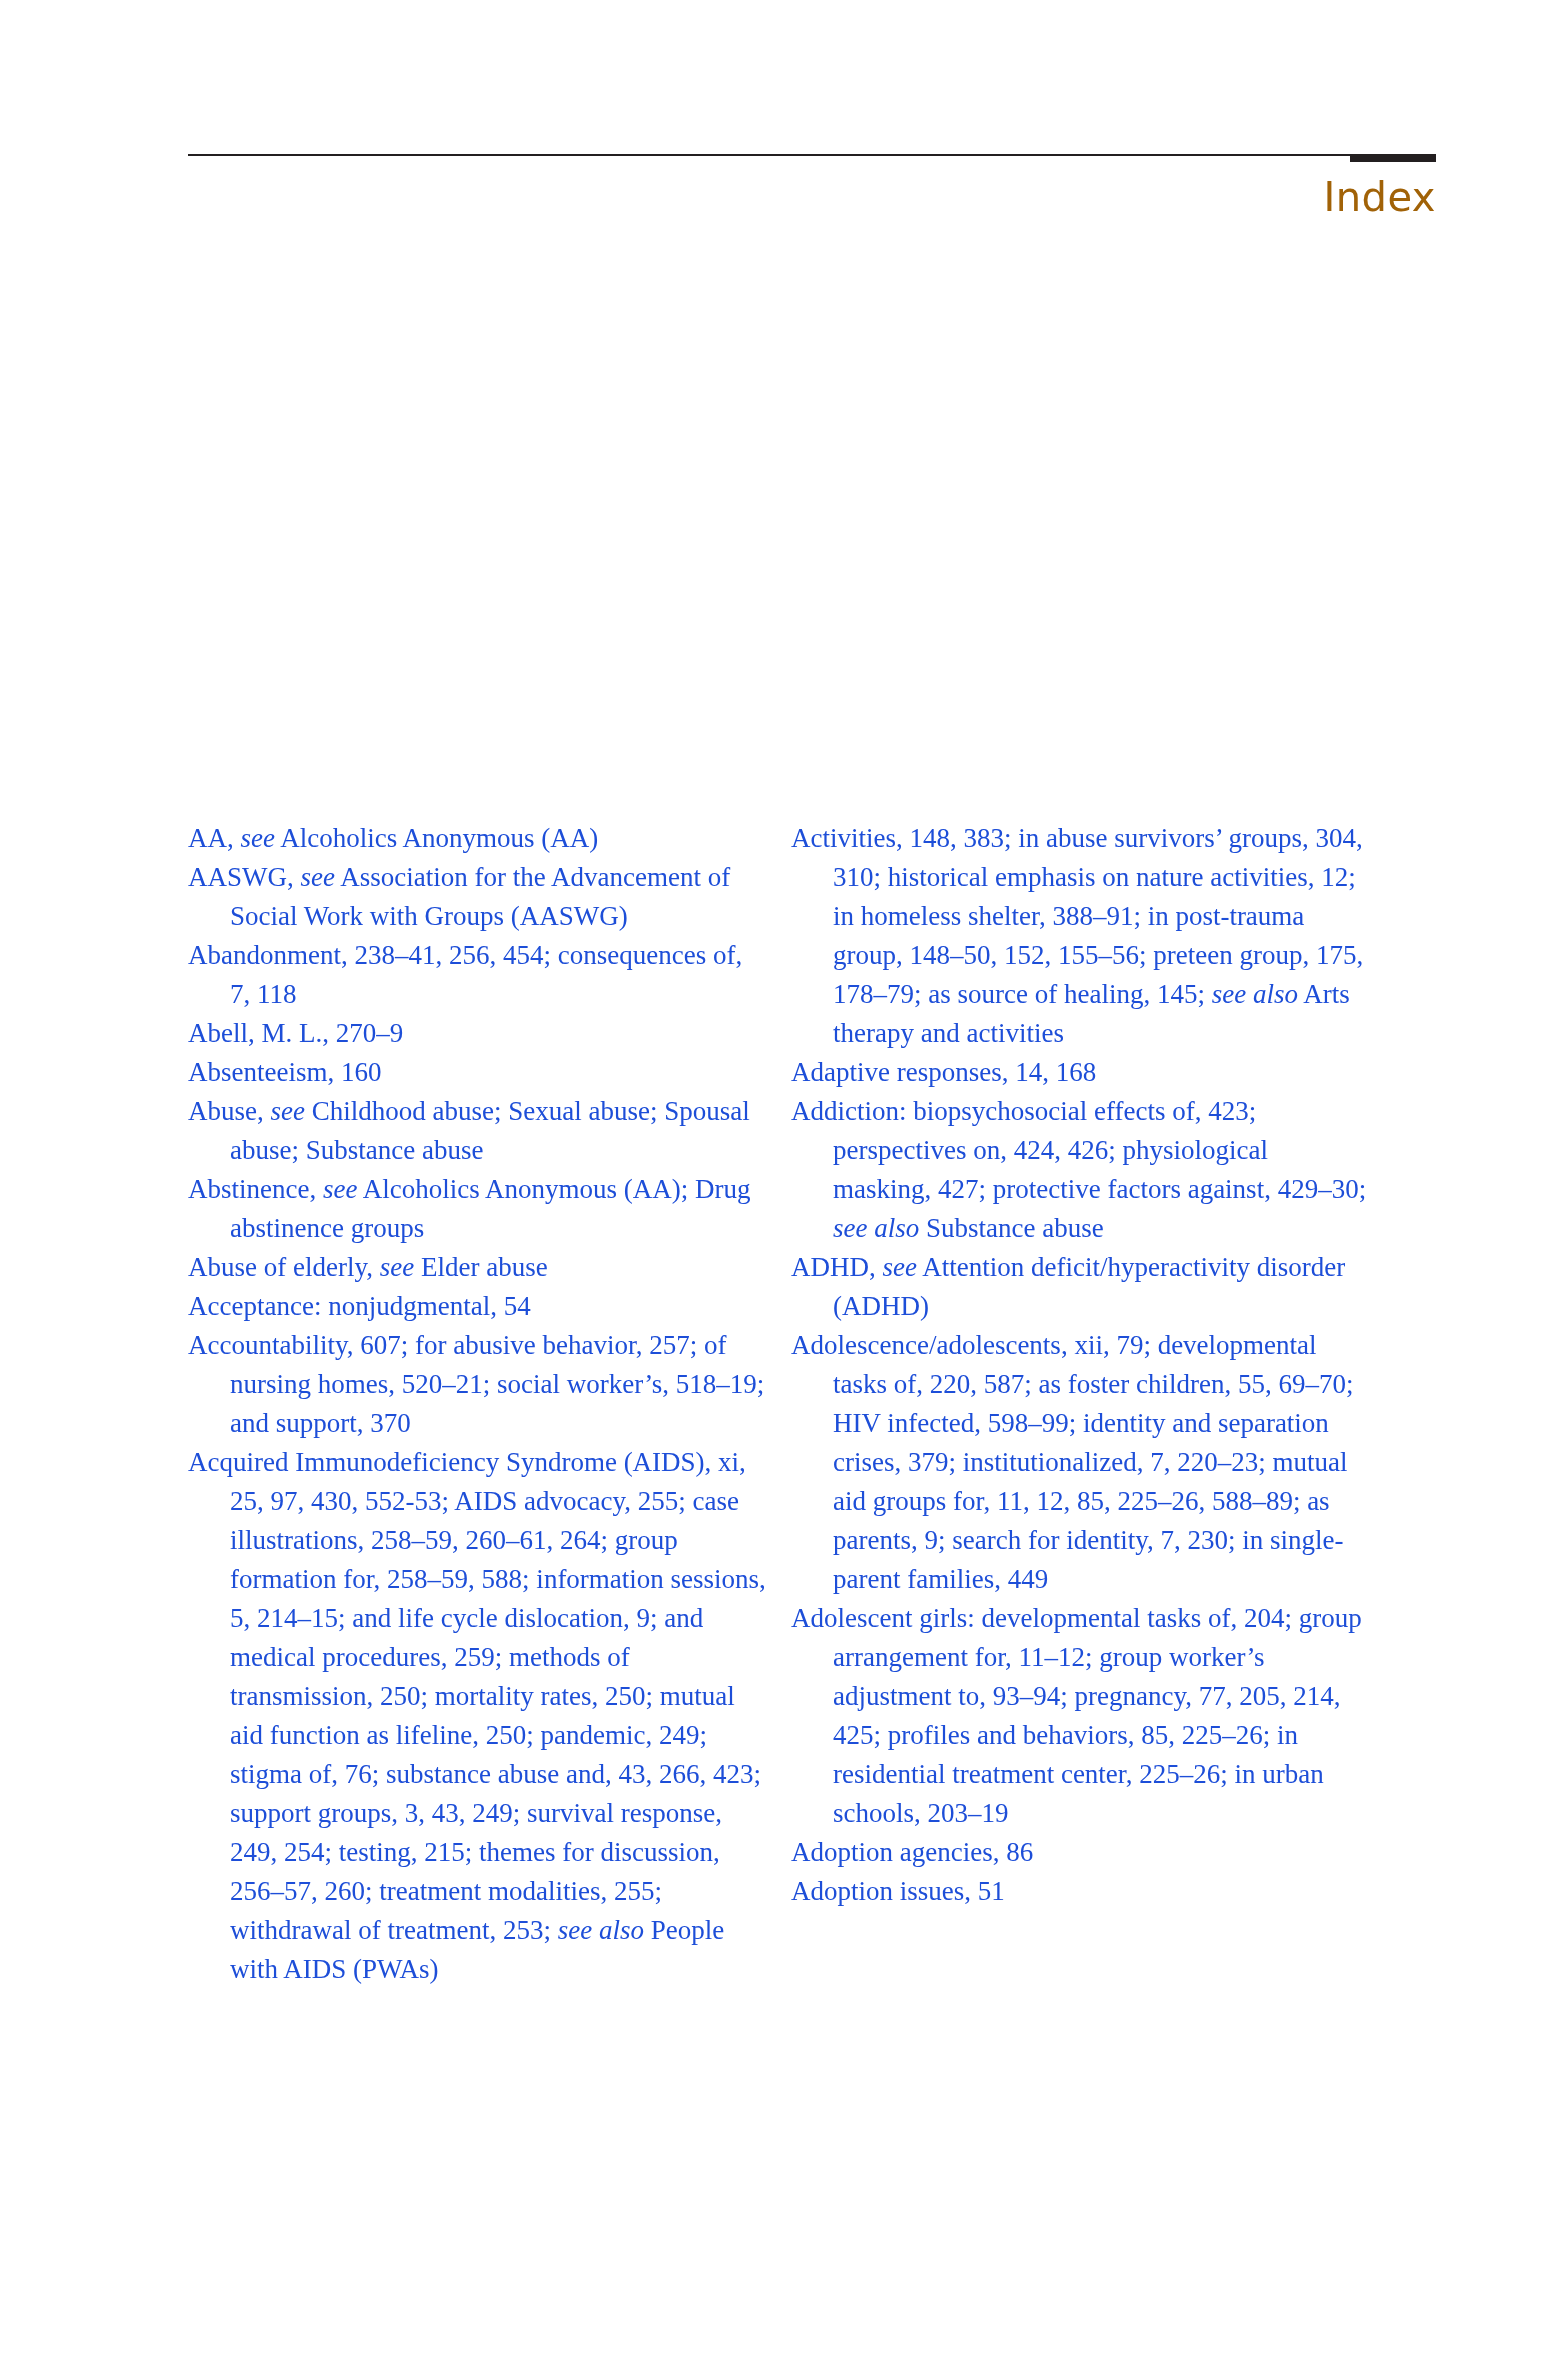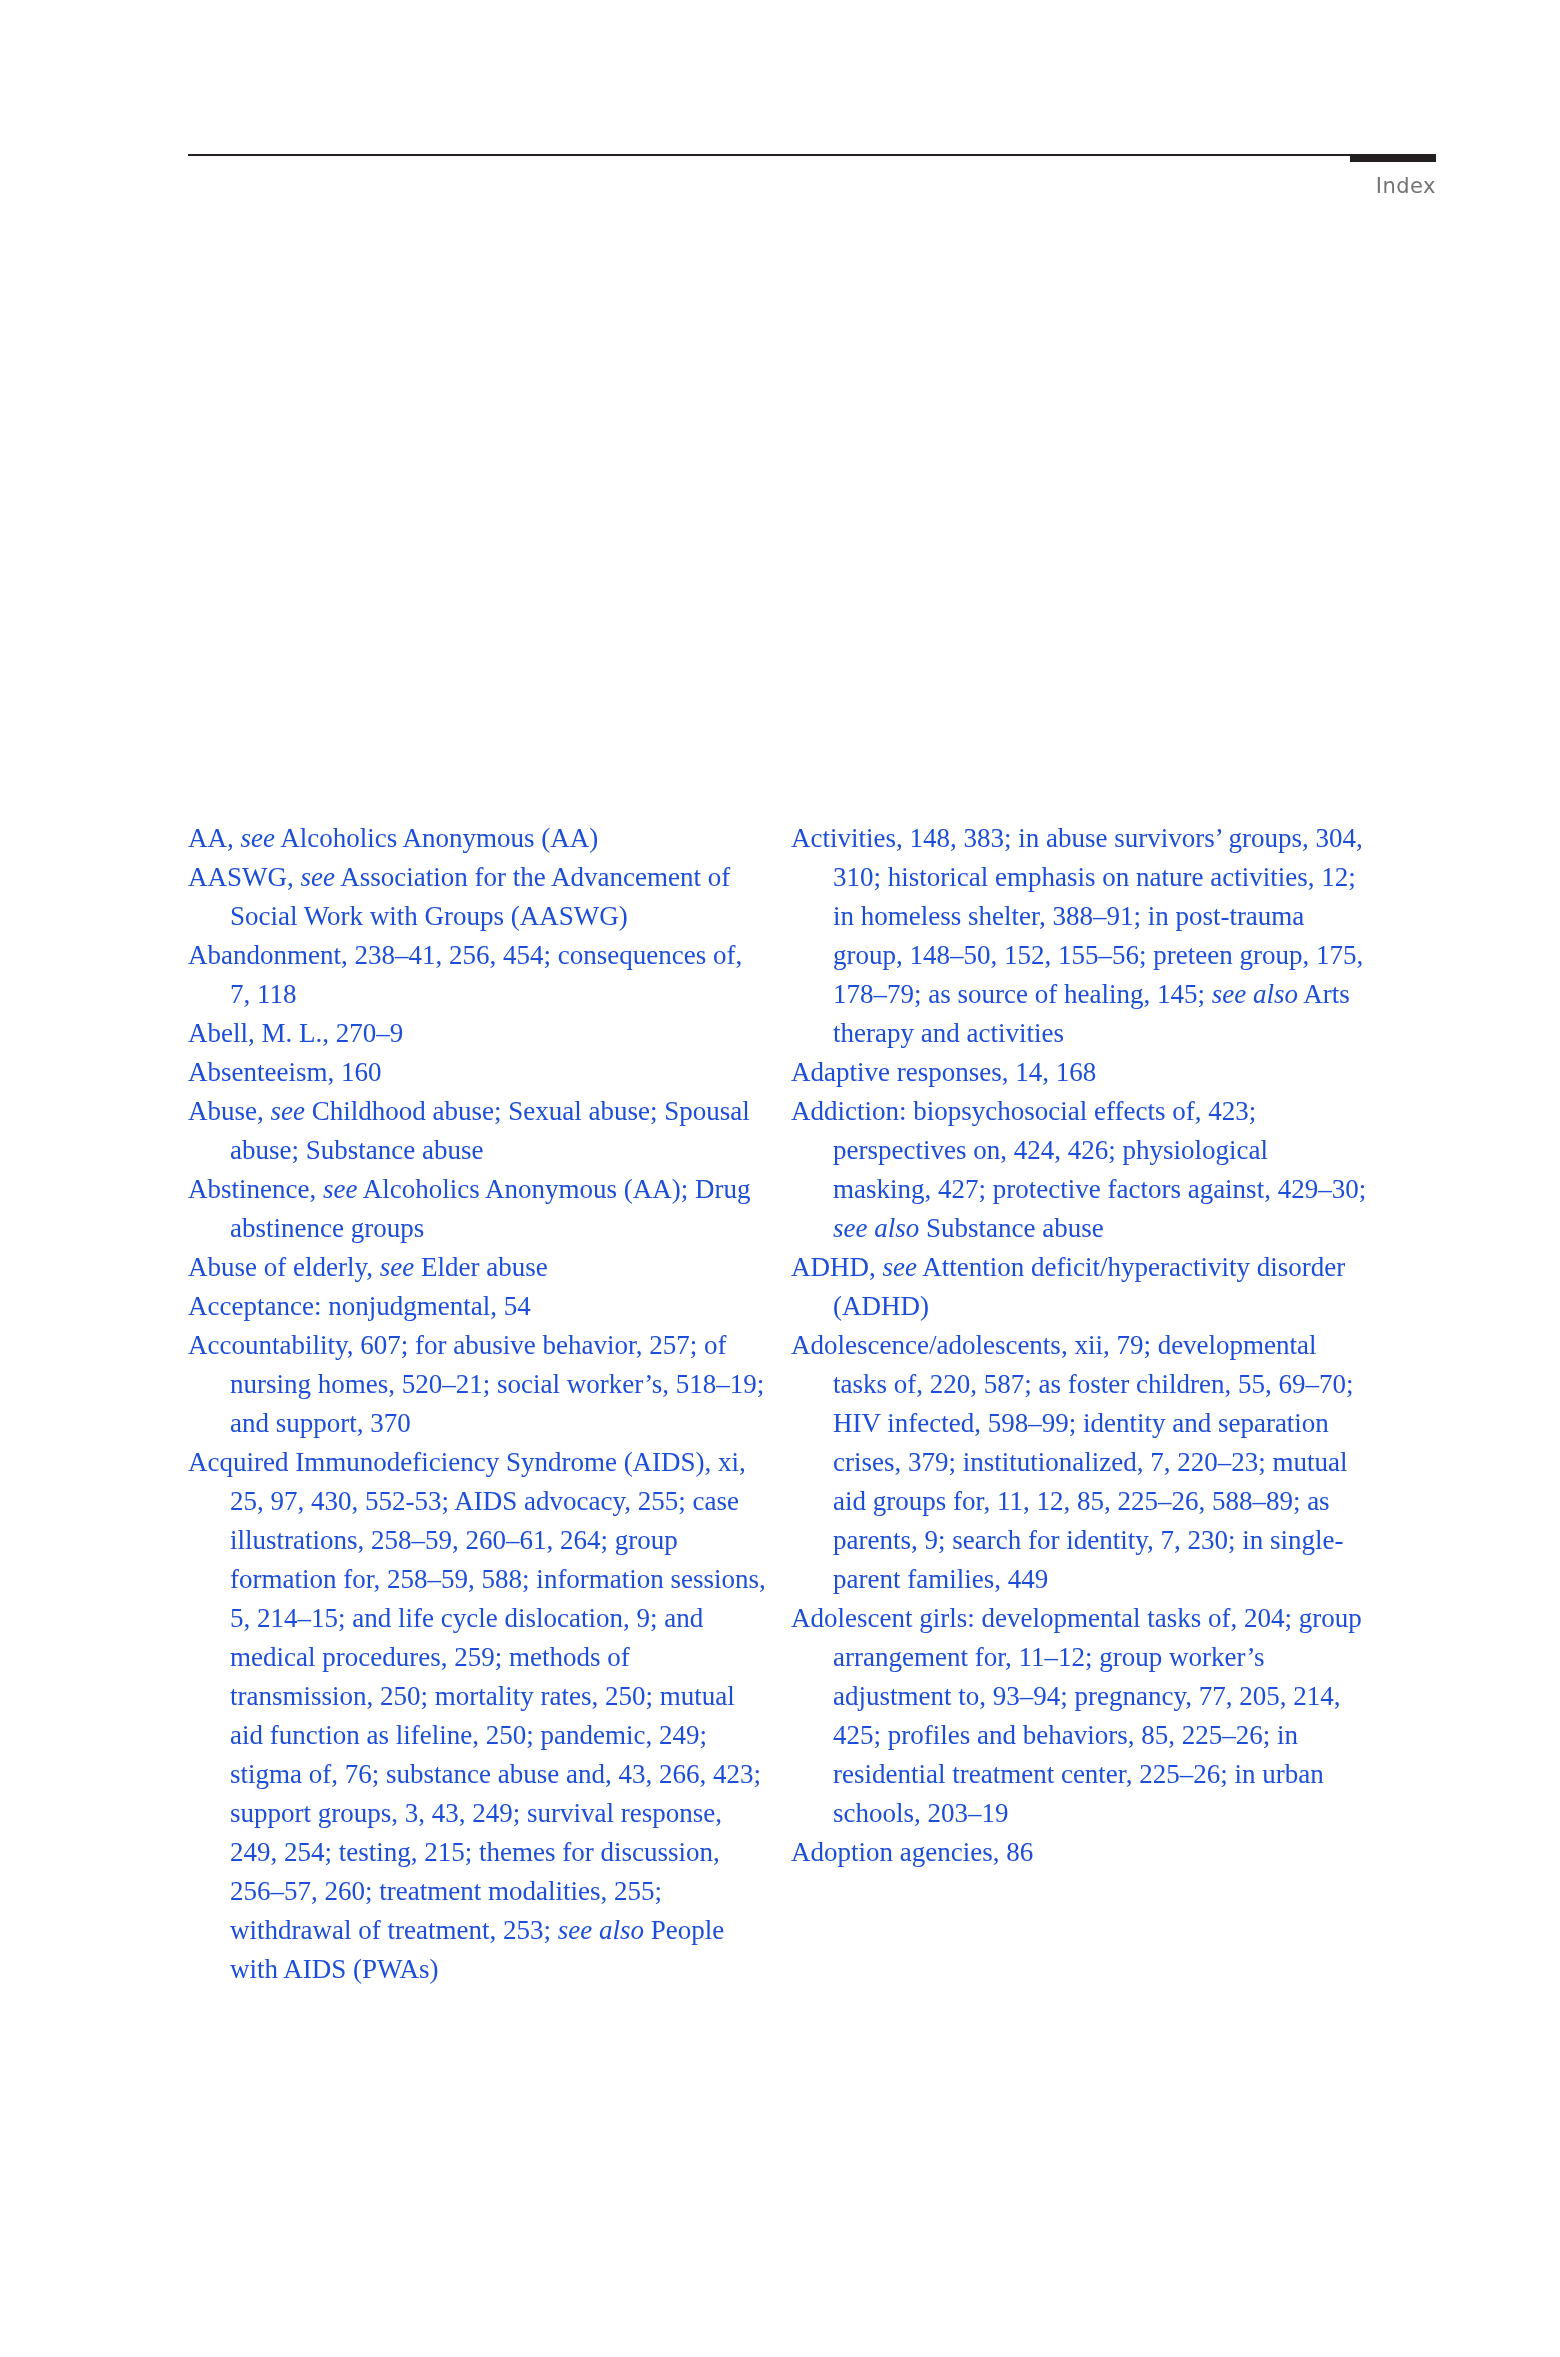--- a/index.html
+++ b/index.html
@@ -28,23 +28,23 @@
       top: 154px;
       width: 86px;
       height: 7.5px;
       background: #231f20;
     }
     .section-title {
       position: absolute;
       right: 125px;
       top: 174px;
       font-family: "DejaVu Sans", sans-serif;
-      font-size: 21px;
+      font-size: 40px;
       letter-spacing: 0.5px;
-      color: #737373;
+      color: #a16207;
       margin-left: 32px;
     }
     .column {
       position: absolute;
       top: 819px;
       width: 581px;
       font-family: "Liberation Serif", serif;
       font-size: 27px;
       line-height: 39px;
       color: #1d4ed8;
@@ -80,14 +80,15 @@
     <p class="entry"><span>Acquired Immunodeficiency Syndrome (AIDS), xi, 25, 97, 430, 552-53; AIDS advocacy, 255; case illustrations, 258–59, 260–61, 264; group formation for, 258–59, 588; information sessions, 5, 214–15; and life cycle dislocation, 9; and medical procedures, 259; methods of transmission, 250; mortality rates, 250; mutual aid function as lifeline, 250; pandemic, 249; stigma of, 76; substance abuse and, 43, 266, 423; support groups, 3, 43, 249; survival response, 249, 254; testing, 215; themes for discussion, 256–57, 260; treatment modalities, 255; withdrawal of treatment, 253; </span><span class="it">see also</span><span> People with AIDS (PWAs)</span></p>
   </div>
 <div class="column col-right">
     <p class="entry"><span>Activities, 148, 383; in abuse survivors’ groups, 304, 310; historical emphasis on nature activities, 12; in homeless shelter, 388–91; in post-trauma group, 148–50, 152, 155–56; preteen group, 175, 178–79; as source of healing, 145; </span><span class="it">see also</span><span> Arts therapy and activities</span></p>
     <p class="entry"><span>Adaptive responses, 14, 168</span></p>
     <p class="entry"><span>Addiction: biopsychosocial effects of, 423; perspectives on, 424, 426; physiological masking, 427; protective factors against, 429–30; </span><span class="it">see also</span><span> Substance abuse</span></p>
     <p class="entry"><span>ADHD, </span><span class="it">see</span><span> Attention deficit/hyperactivity disorder (ADHD)</span></p>
     <p class="entry"><span>Adolescence/adolescents, xii, 79; developmental tasks of, 220, 587; as foster children, 55, 69–70; HIV infected, 598–99; identity and separation crises, 379; institutionalized, 7, 220–23; mutual aid groups for, 11, 12, 85, 225–26, 588–89; as parents, 9; search for identity, 7, 230; in single-parent families, 449</span></p>
     <p class="entry"><span>Adolescent girls: developmental tasks of, 204; group arrangement for, 11–12; group worker’s adjustment to, 93–94; pregnancy, 77, 205, 214, 425; profiles and behaviors, 85, 225–26; in residential treatment center, 225–26; in urban schools, 203–19</span></p>
     <p class="entry"><span>Adoption agencies, 86</span></p>
+    <p class="entry"><span>Adoption issues, 51</span></p>
   </div>
 
 
 </body></html>

